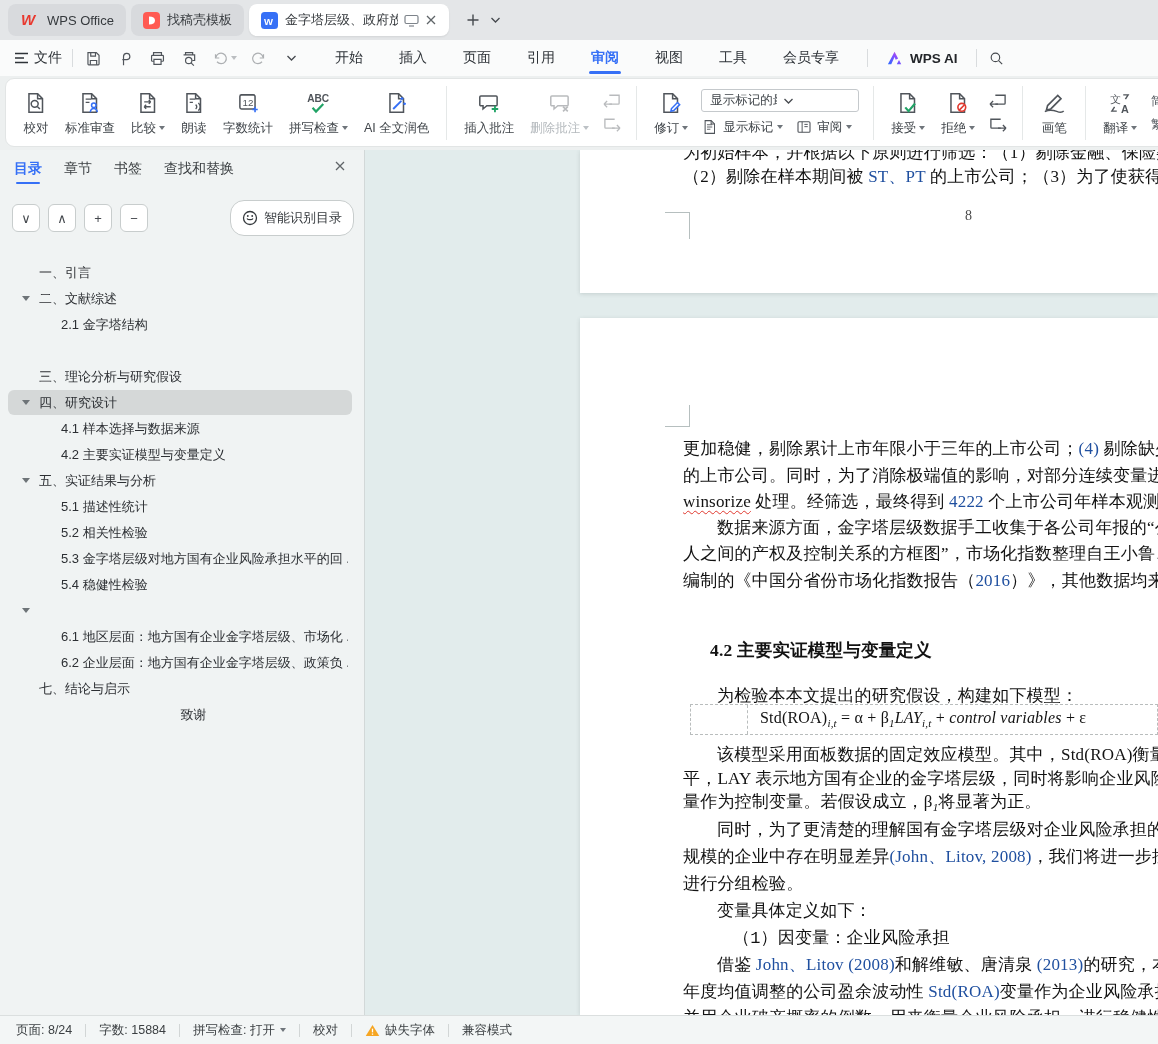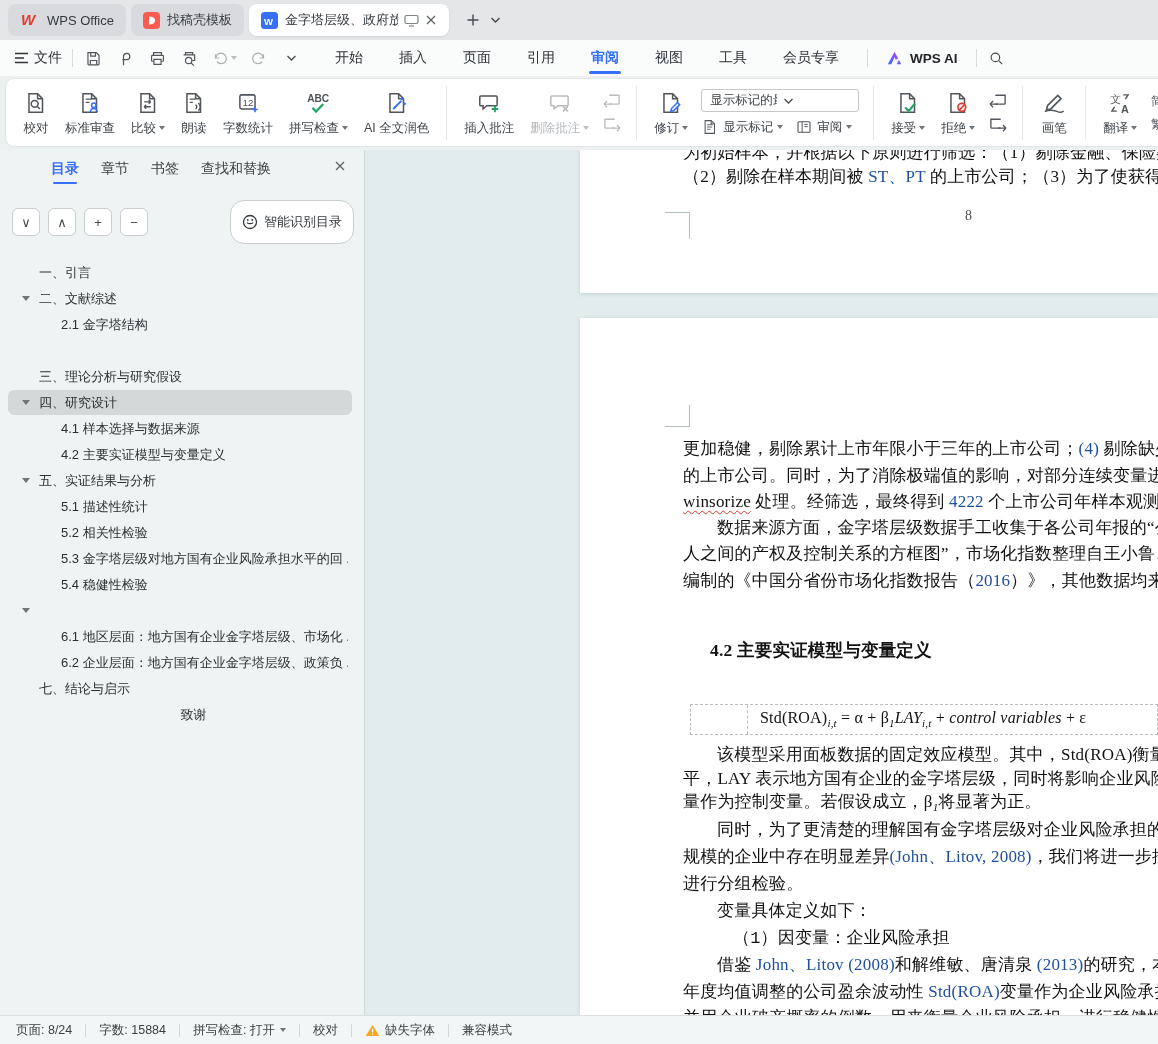--- a/index.html
+++ b/index.html
@@ -64,28 +64,28 @@
   .markup-row { display:flex; align-items:flex-end; gap:12px; }
   .small-btn { display:flex; align-items:center; gap:4px; font-size:12.5px; color:#3f4449; white-space:nowrap; }
   .conv-col { display:flex; flex-direction:column; gap:5px; padding:0 4px; }
   .conv-item { display:flex; align-items:center; gap:3px; font-size:12.5px; color:#3f4449; white-space:nowrap; }
 
   
   #sidebar { position:absolute; left:0; top:150px; width:365px; height:865px;
     background:#f0f3f3; border-right:1px solid #d2d8d8; }
   .sb-tabs { position:absolute; left:14px; top:10px; display:flex; gap:22px; font-size:14px; color:#3c4043; }
   .sb-tab { padding-bottom:6px; position:relative; }
-  .sb-tab.active { color:#3670f6; font-weight:bold;margin-left:37px; }
+  .sb-tab.active { color:#3670f6; font-weight:bold; }
   .sb-tab.active::after { content:""; position:absolute; left:2px; right:2px; bottom:0;
     height:2.5px; background:#3670f6; border-radius:2px; }
   .sb-close { position:absolute; right:18px; top:10px; color:#5f6468; font-size:15px; }
   .sb-controls { position:absolute; left:12px; top:50px; right:10px; display:flex; align-items:center; }
   .sq-btn { width:28px; height:28px; border:1px solid #c8cdcd; border-radius:6px; background:#fff;
     margin-right:8px; font-size:13px; color:#45494e; display:flex; align-items:center; justify-content:center; }
-  .smart-btn { margin-left:auto; height:44px; border:1px solid #c8cdcd; border-radius:14px; background:#fff;
+  .smart-btn { margin-left:auto; height:36px; border:1px solid #c8cdcd; border-radius:14px; background:#fff;
     display:flex; align-items:center; gap:6px; padding:0 11px; font-size:13px; color:#35393d; }
   #toc-list { position:absolute; left:0; top:92px; right:0; bottom:0; }
   .toc-row { position:absolute; left:8px; right:12px; height:25px; display:flex; align-items:center;
     font-size:13px; color:#2c2f33; border-radius:6px; }
   .toc-row.selected { background:#d5d8d8; }
   .toc-arrow { position:absolute; left:14px; width:0; height:0;
     border-left:4.5px solid transparent; border-right:4.5px solid transparent; border-top:5.5px solid #6e7478; }
   .toc-label { position:absolute; white-space:nowrap; overflow:hidden; right:4px; }
   .toc-label.lv1 { left:31px; }
   .toc-label.lv2 { left:53px; }
@@ -645,20 +645,21 @@
       <div class="formula-div"></div>
     </div>
   <div class="corner-mark top" style="left: 85px; top: 87px;"></div>
       <div class="doc-line" style="left: 103px; top: 119px;"><span>更加稳健，剔除累计上市年限小于三年的上市公司；</span><span class="blue">(4) </span><span>剔除缺少相</span></div>
       <div class="doc-line" style="left: 103px; top: 146px;"><span>的上市公司。同时，为了消除极端值的影响，对部分连续变量进行</span></div>
       <div class="doc-line" style="left: 103px; top: 172px;"><span class="squiggle">winsorize</span><span> 处理。经筛选，最终得到 </span><span class="blue">4222</span><span> 个上市公司年样本观测值。</span></div>
       <div class="doc-line" style="left: 137px; top: 198px;"><span>数据来源方面，金字塔层级数据手工收集于各公司年报的“公司</span></div>
       <div class="doc-line" style="left: 103px; top: 224px;"><span>人之间的产权及控制关系的方框图”，市场化指数整理自王小鲁、樊</span></div>
       <div class="doc-line" style="left: 103px; top: 251px;"><span>编制的《中国分省份市场化指数报告（</span><span class="blue">2016</span><span>）》，其他数据均来自 </span></div>
       <div class="doc-line h" style="left: 130px; top: 320px;"><span>4.2 主要实证模型与变量定义</span></div>
+      <div class="doc-line" style="left: 137px; top: 366px;"><span>为检验本本文提出的研究假设，构建如下模型：</span></div>
       <div class="doc-line formula" style="left: 180px; top: 391px;"><span>Std(ROA)</span><span class="sub">i,t</span><span> = α + β</span><span class="sub">1</span><span class="it">LAY</span><span class="sub">i,t</span><span> + </span><span class="it">control variables</span><span> + ε</span></div>
       <div class="doc-line" style="left: 137px; top: 425px;"><span>该模型采用面板数据的固定效应模型。其中，Std(ROA)衡量企业</span></div>
       <div class="doc-line" style="left: 103px; top: 449px;"><span>平，LAY 表示地方国有企业的金字塔层级，同时将影响企业风险承</span></div>
       <div class="doc-line" style="left: 103px; top: 472px;"><span>量作为控制变量。若假设成立，β</span><span class="sub">1</span><span>将显著为正。</span></div>
       <div class="doc-line" style="left: 137px; top: 500px;"><span>同时，为了更清楚的理解国有金字塔层级对企业风险承担的影响</span></div>
       <div class="doc-line" style="left: 103px; top: 527px;"><span>规模的企业中存在明显差异</span><span class="blue">(John、Litov, 2008)</span><span>，我们将进一步按照</span></div>
       <div class="doc-line" style="left: 103px; top: 554px;"><span>进行分组检验。</span></div>
       <div class="doc-line" style="left: 137px; top: 581px;"><span>变量具体定义如下：</span></div>
       <div class="doc-line" style="left: 153px; top: 608px; font-family: Liberation Mono, monospace;"><span>（1）因变量：企业风险承担</span></div>
       <div class="doc-line" style="left: 137px; top: 635px;"><span>借鉴 </span><span class="blue">John、Litov (2008)</span><span>和解维敏、唐清泉 </span><span class="blue">(2013)</span><span>的研究，本文采</span></div>

